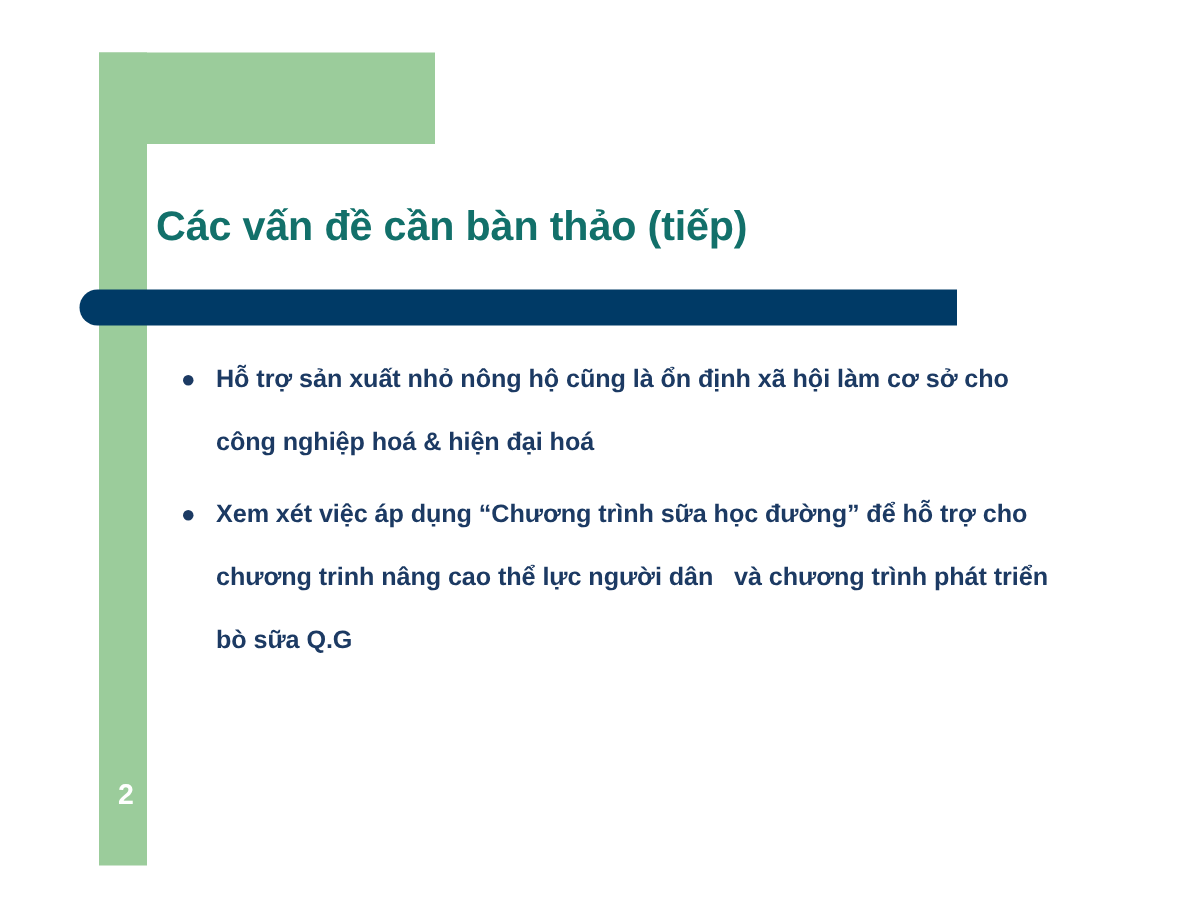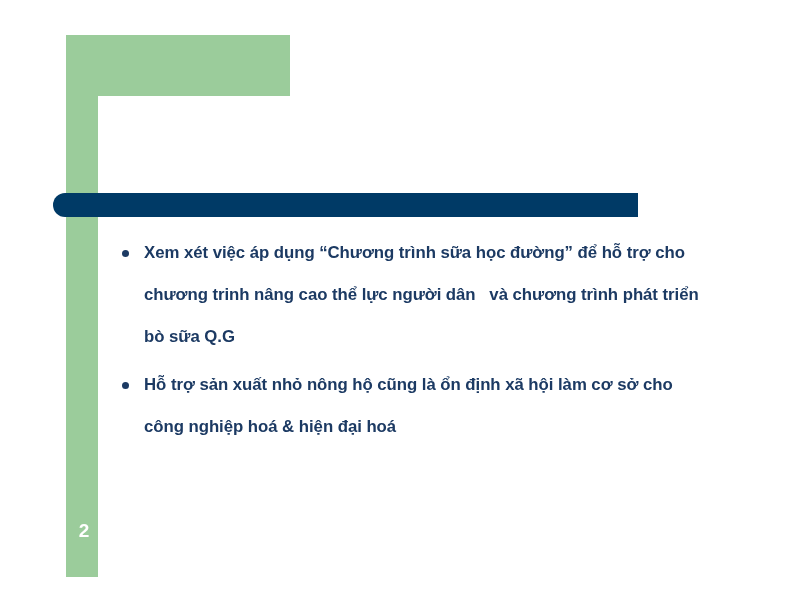--- a/index.html
+++ b/index.html
@@ -119,23 +119,24 @@
 </style>
 </head>
 <body>
 
 <div class="slide">
 
   <div class="green-header-block"></div>
   <div class="green-side-bar"></div>
   <div class="white-rounded-panel"></div>
 
+  <div class="title">Các vấn đề cần bàn thảo (tiếp)</div>
 
   <div class="title-rule"></div>
 
   <ul class="body-list">
+    <li class="bullet-item">Hỗ trợ sản xuất nhỏ nông hộ cũng là ổn định xã hội làm cơ sở cho công nghiệp hoá &amp; hiện đại hoá</li>
     <li class="bullet-item">Xem xét việc áp dụng “Chương trình sữa học đường” để hỗ trợ cho chương trinh nâng cao thể lực người dân   và chương trình phát triển bò sữa Q.G</li>
-    <li class="bullet-item">Hỗ trợ sản xuất nhỏ nông hộ cũng là ổn định xã hội làm cơ sở cho công nghiệp hoá &amp; hiện đại hoá</li>
   </ul>
 
   <div class="page-number">2</div>
 
 </div>
 
 </body></html>

